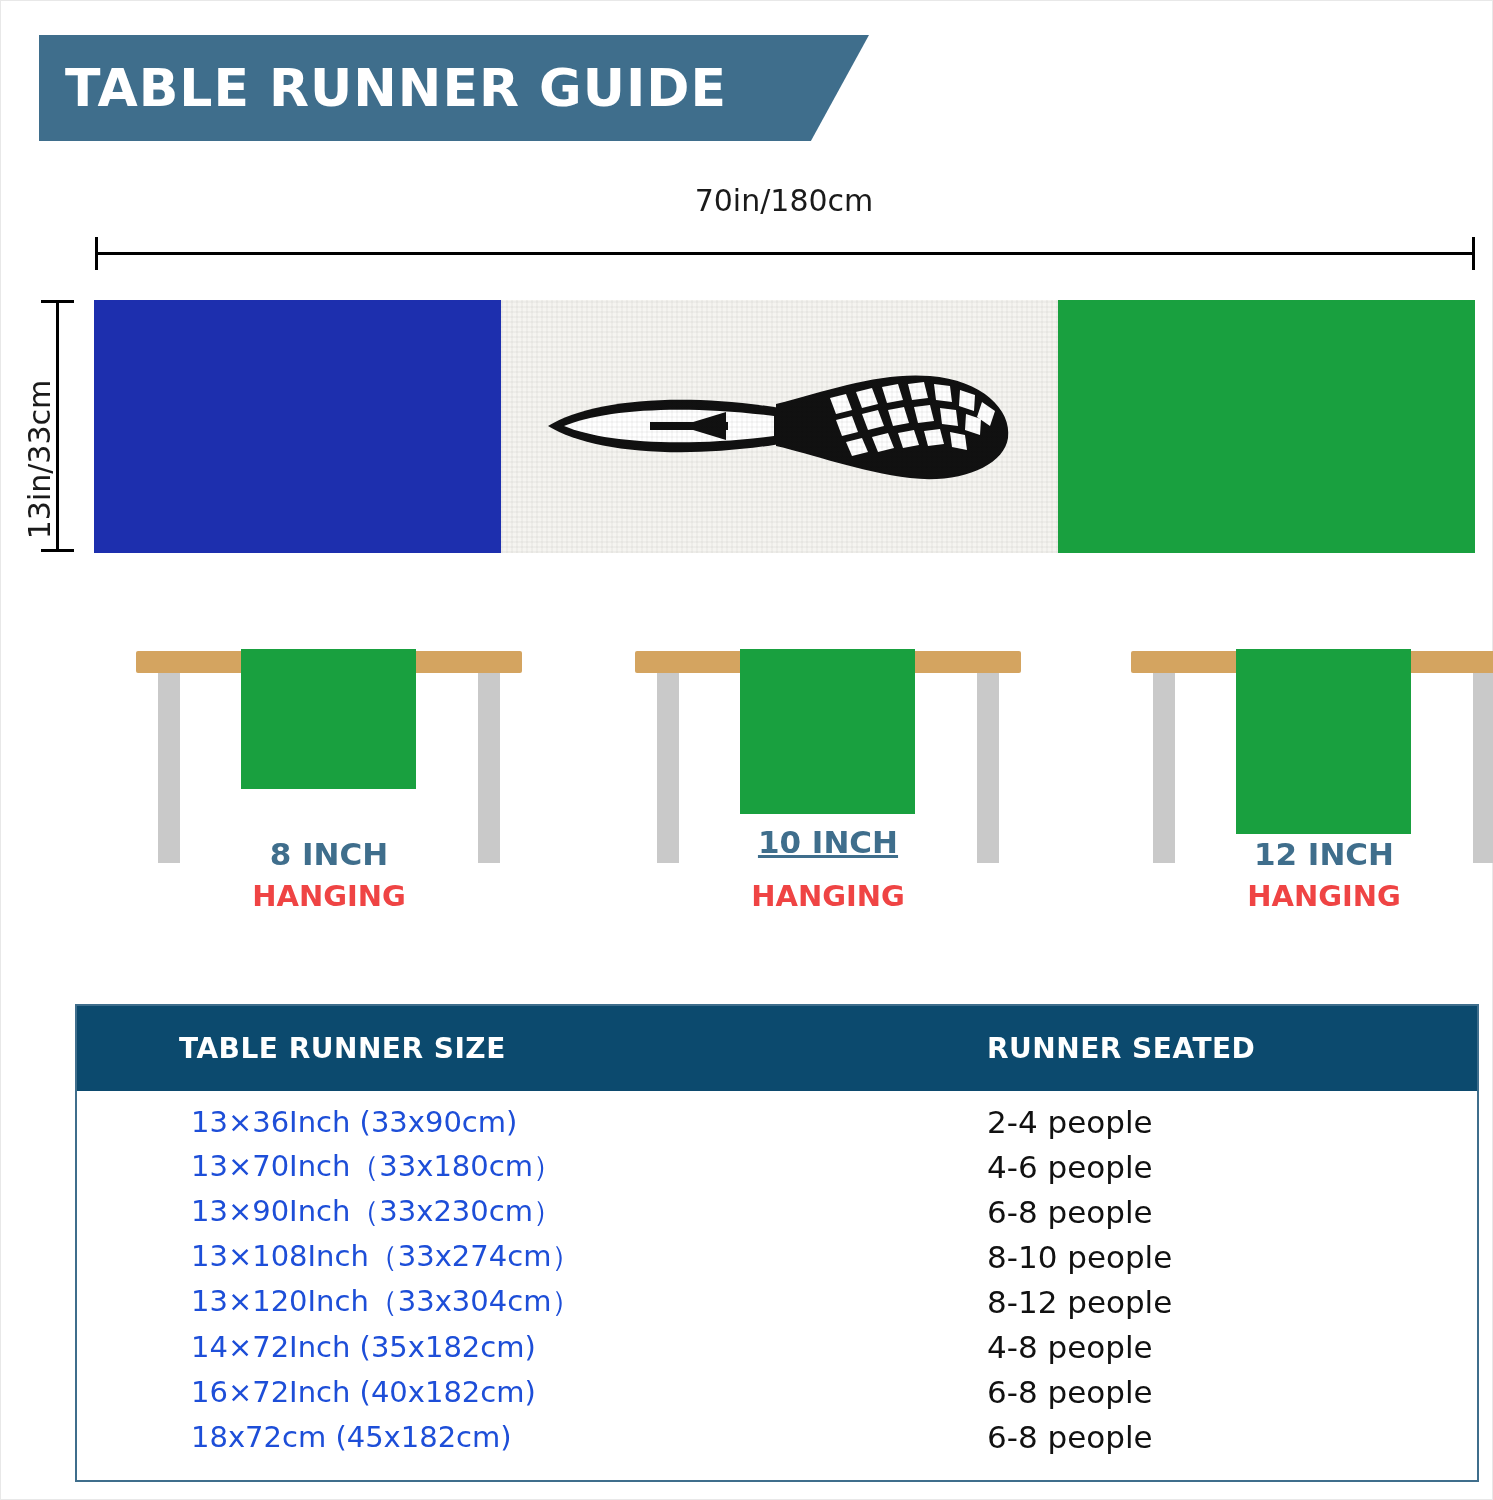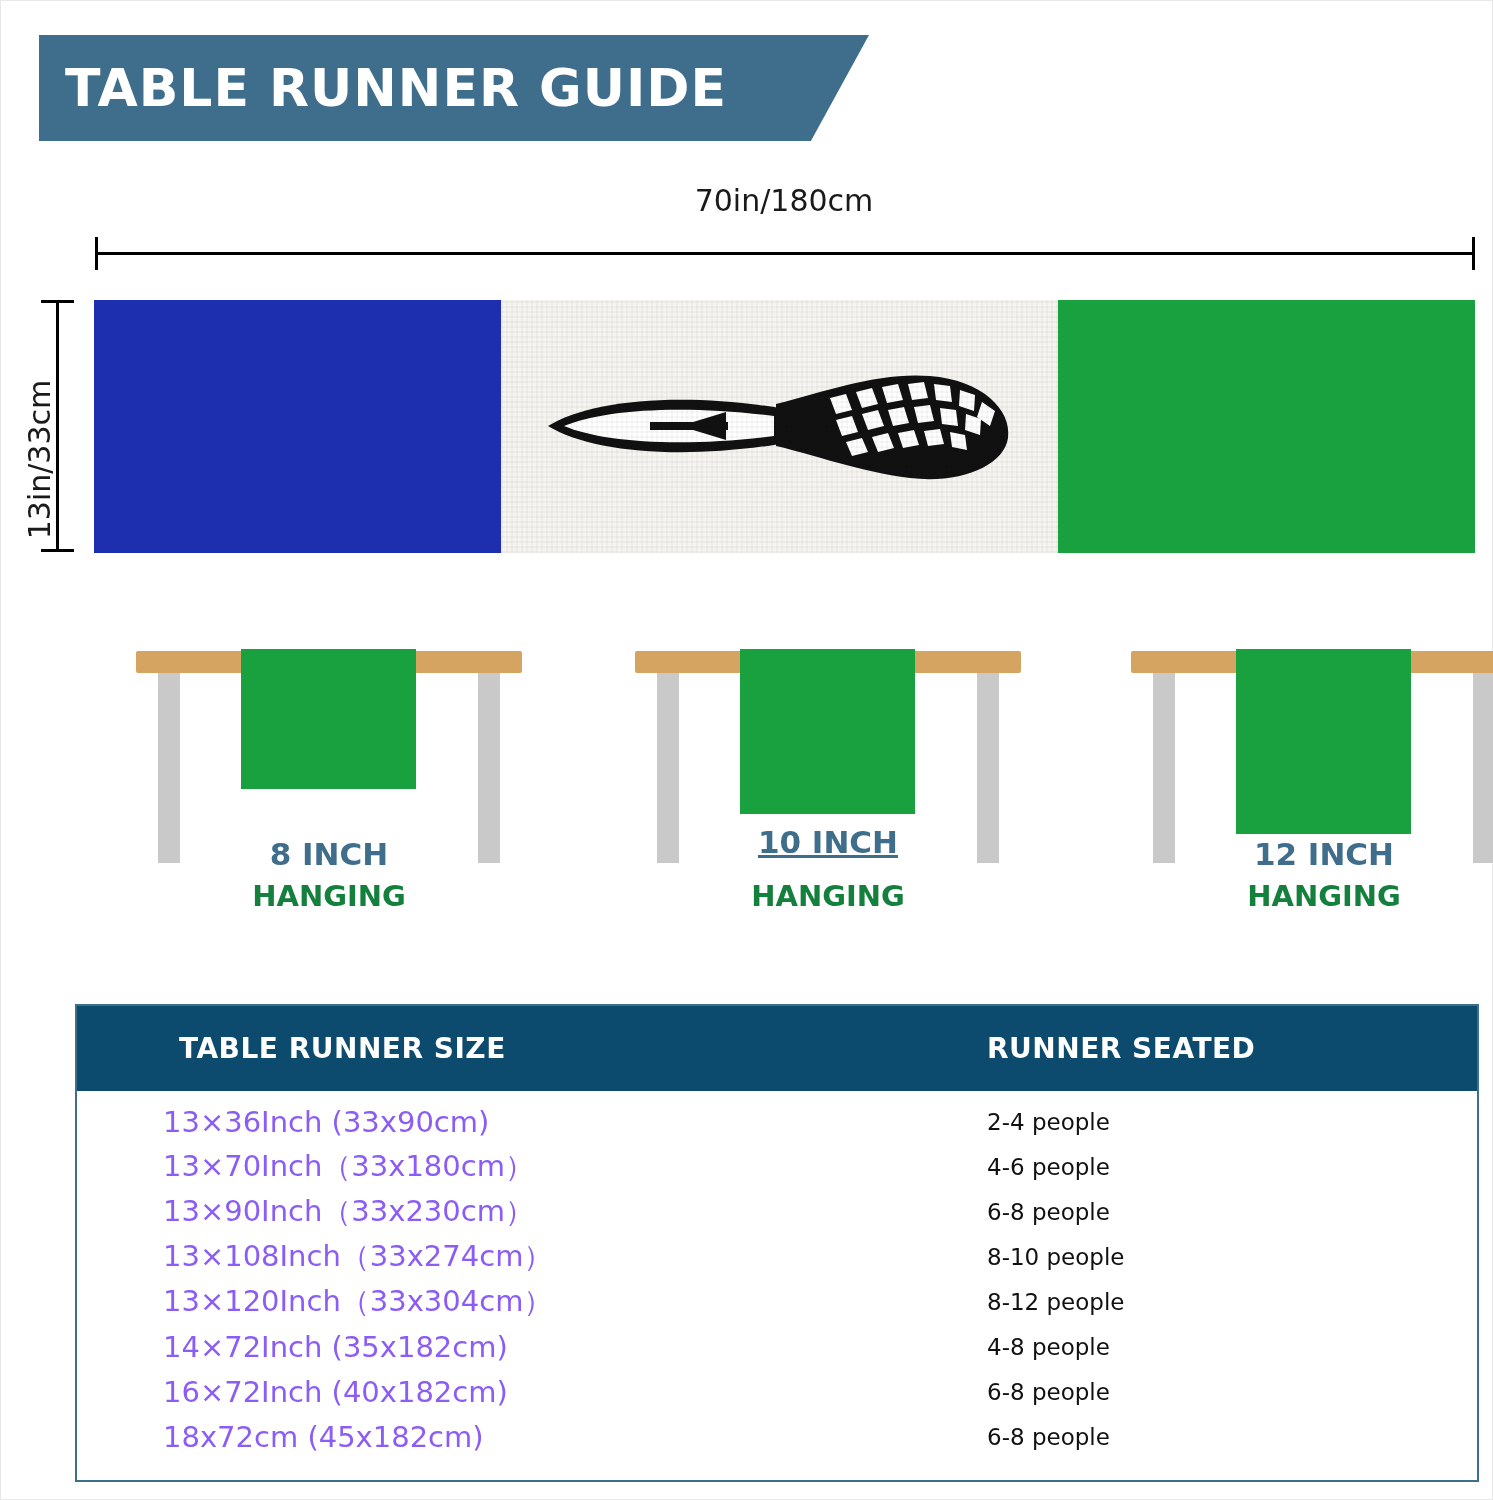--- a/index.html
+++ b/index.html
@@ -200,21 +200,21 @@
     color: #3f6e8c;
     font-family: "DejaVu Sans", sans-serif;
   }
   .label-hang {
     position: absolute;
     left: 0;
     width: 386px;
     text-align: center;
     font-size: 29px;
     font-weight: bold;
-    color: #15803d;
+    color: #ef4444;
     font-family: "DejaVu Sans", sans-serif;
   }
 
   
   .size-table {
     position: absolute;
     left: 74px;
     top: 1003px;
     width: 1404px;
     height: 478px;
@@ -251,31 +251,31 @@
   .size-rows {
     padding-top: 8px;
   }
   .size-row {
     display: flex;
     align-items: center;
     height: 45px;
   }
   .cell-size {
     width: 62%;
-    padding-left: 86px;
+    padding-left: 114px;
     box-sizing: border-box;
     font-size: 29px;
-    color: #8b5cf6;
+    color: #1d4ed8;
     font-family: "DejaVu Sans", sans-serif;
   }
   .cell-persons {
     width: 38%;
     padding-left: 42px;
     box-sizing: border-box;
-    font-size: 23px;
+    font-size: 31px;
     color: #111;
     font-family: "DejaVu Sans", sans-serif;
   }
 </style>
 </head>
 <body>
 
 <div class="page">
 
   <div class="banner">

